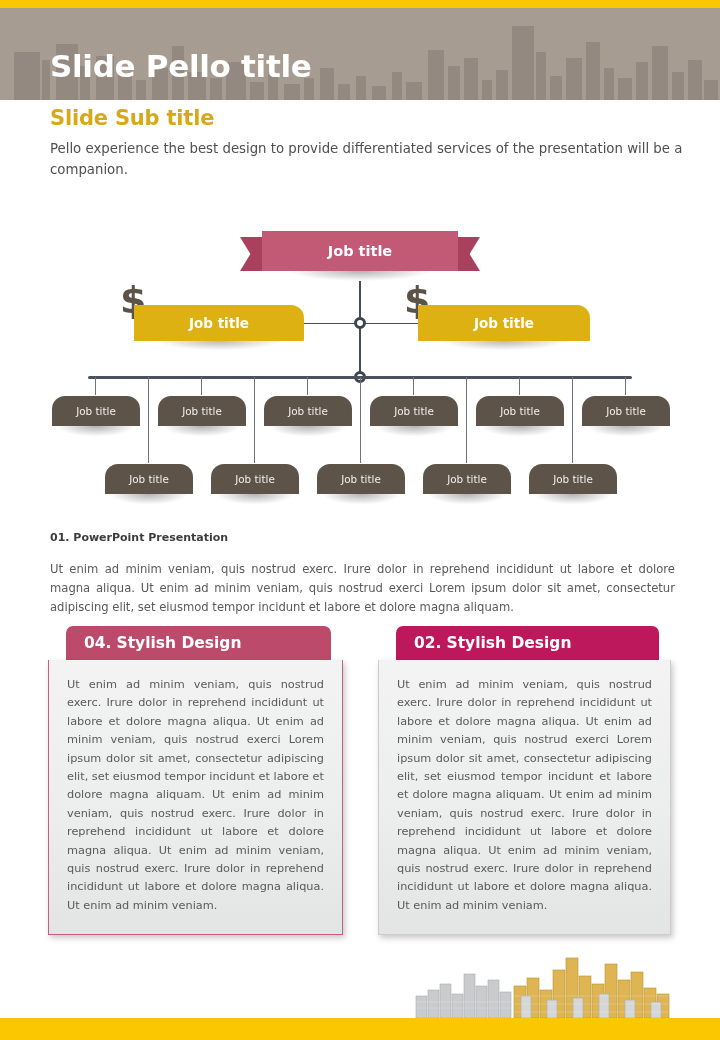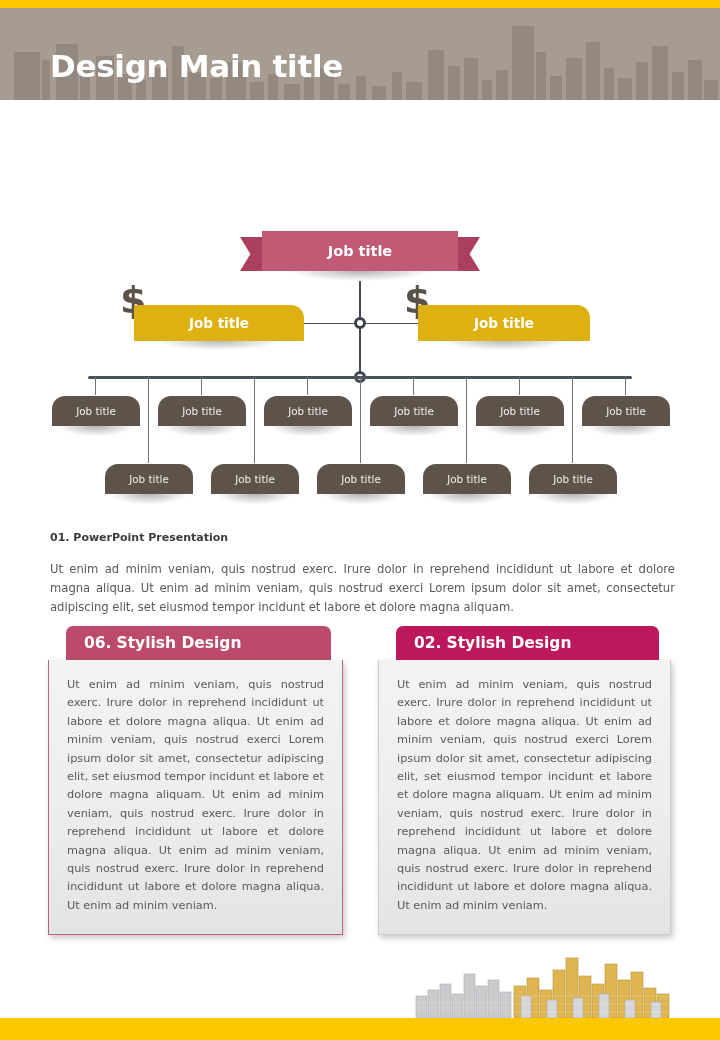--- a/index.html
+++ b/index.html
@@ -173,23 +173,25 @@
           <rect x="586" y="20" width="14" height="58"></rect>
         <rect x="604" y="46" width="10" height="32"></rect>
           <rect x="618" y="56" width="14" height="22"></rect>
         <rect x="636" y="40" width="12" height="38"></rect>
           <rect x="652" y="24" width="16" height="54"></rect>
         <rect x="672" y="50" width="12" height="28"></rect>
           <rect x="688" y="38" width="14" height="40"></rect>
         <rect x="704" y="58" width="14" height="20"></rect>
       </g>
     </svg>
-    <div class="hdr-title">Design Main title</div>
+    <div class="hdr-title">Slide Pello title</div>
   </div>
 
+  <div class="sub-title">Slide Sub title</div>
+  <div class="sub-desc">Pello experience the best design to provide differentiated services of the presentation will be a companion.</div>
 
   <div class="org">
 
     <div class="ln v" style="left:359.2px; top:56px; height:42px;"></div>
 
     <div class="ln h" style="left:180px; top:97.5px; width:180px;"></div>
     <div class="ln h" style="left:360px; top:97.5px; width:180px;"></div>
 
     <div class="ln v" style="left:359.2px; top:98px; height:54px;"></div>
 
@@ -275,21 +277,21 @@
       <div class="body">Job title</div>
       <div class="bshadow"></div>
       </div>
   </div>
 
   <div class="sec-title">01. PowerPoint Presentation</div>
   <div class="sec-body">Ut enim ad minim veniam, quis nostrud exerc. Irure dolor in reprehend incididunt ut labore et dolore magna aliqua. Ut enim ad minim veniam, quis nostrud exerci  Lorem ipsum dolor sit amet, consectetur adipiscing elit, set eiusmod tempor incidunt et labore et dolore magna aliquam.</div>
 
   <div class="panelwrap p-left">
     <div class="p-head" style="left:66px; width:265px; background:#bc4b6b;">
-      <b>06.</b>
+      <b>04.</b>
       <span class="lbl">Stylish Design</span>
     </div>
     <div class="p-body" style="left:48px; width:295px; height:275px;">Ut enim ad minim veniam, quis nostrud exerc. Irure dolor in reprehend incididunt ut labore et dolore magna aliqua. Ut enim ad minim veniam, quis nostrud exerci  Lorem ipsum dolor sit amet, consectetur adipiscing elit, set eiusmod tempor incidunt et labore et dolore magna aliquam. Ut enim ad minim veniam, quis nostrud exerc. Irure dolor in reprehend incididunt ut labore et dolore magna aliqua. Ut enim ad minim veniam, quis nostrud exerc. Irure dolor in reprehend incididunt ut labore et dolore magna aliqua. Ut enim ad minim veniam.</div>
   </div>
 
   <div class="panelwrap p-right">
     <div class="p-head" style="left:396px; width:263px; background:#be185d;">
       <b>02.</b>
       <span class="lbl">Stylish Design</span>
     </div>

